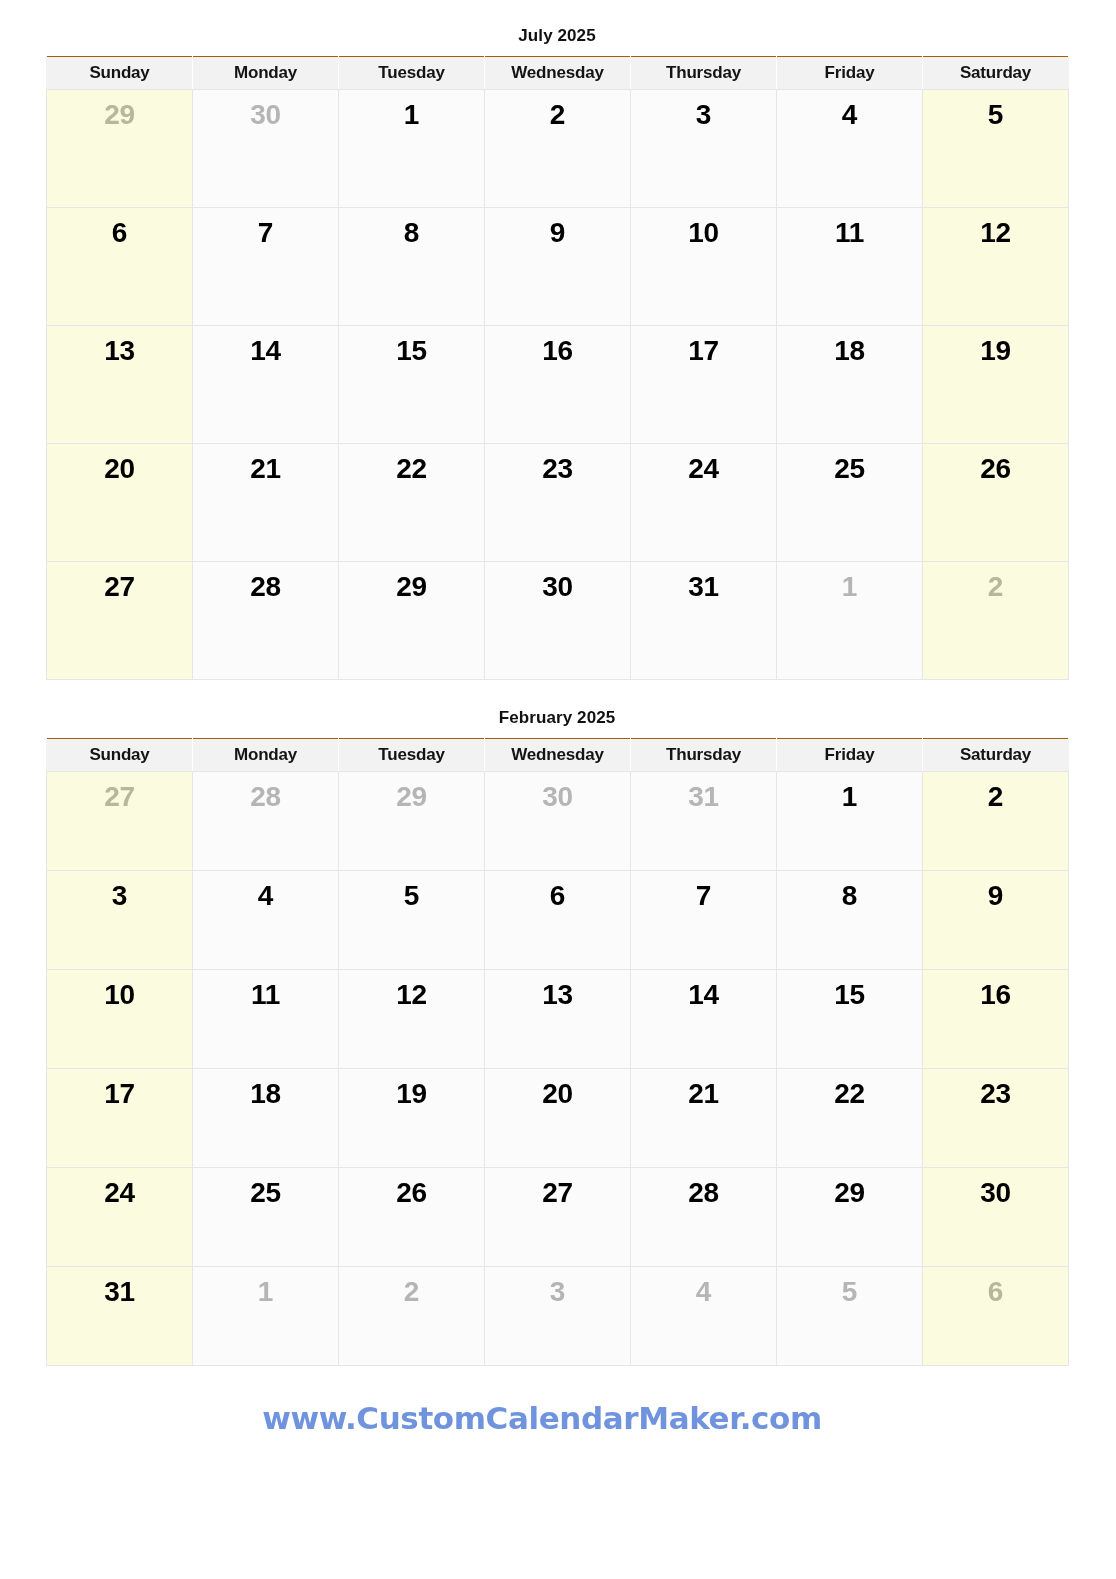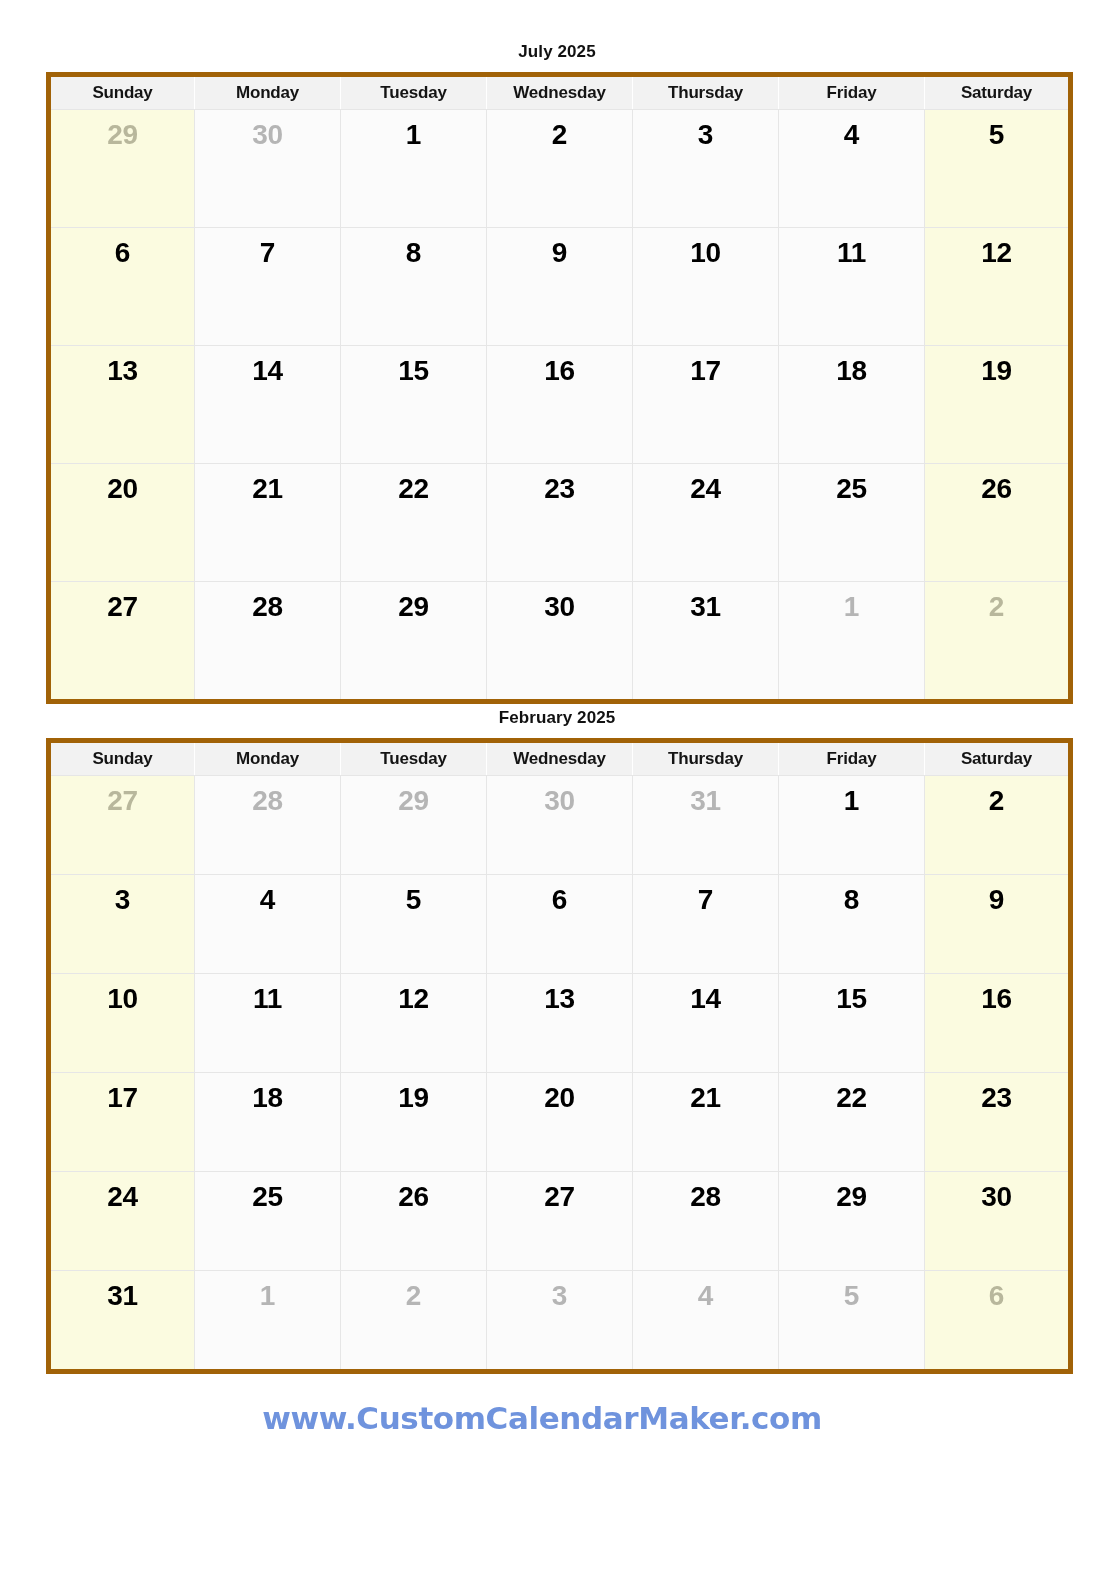--- a/index.html
+++ b/index.html
@@ -21,39 +21,39 @@
     height: 1579px;
     box-sizing: border-box;
   }
 
   
   .month-block {
     position: absolute;
     left: 46px;
     width: 1022px;
   }
-  #month-july  { top: 16px; }
+  #month-july  { top: 0px; }
   #month-august{ top: 682px; }
 
   .month-title {
     font-size: 17px;
     font-weight: bold;
     color: #111111;
     text-align: center;
     line-height: 1;
     padding-top: 27px;
     padding-bottom: 12px;
     letter-spacing: 0.1px;
   }
 
   table.calendar {
     border-collapse: collapse;
     table-layout: fixed;
     width: 1022px;
-    border: 5px solid #a16207;
+    border: 1px solid #a16207;
   }
   table.calendar col { width: 146px; }
 
   thead th.dayname {
     background: #f2f2f2;
     border-left: 1px solid #ffffff;
     border-right: 1px solid #ffffff;
     border-bottom: 1px solid #e6e6e6;
     font-size: 17px;
     font-weight: bold;

